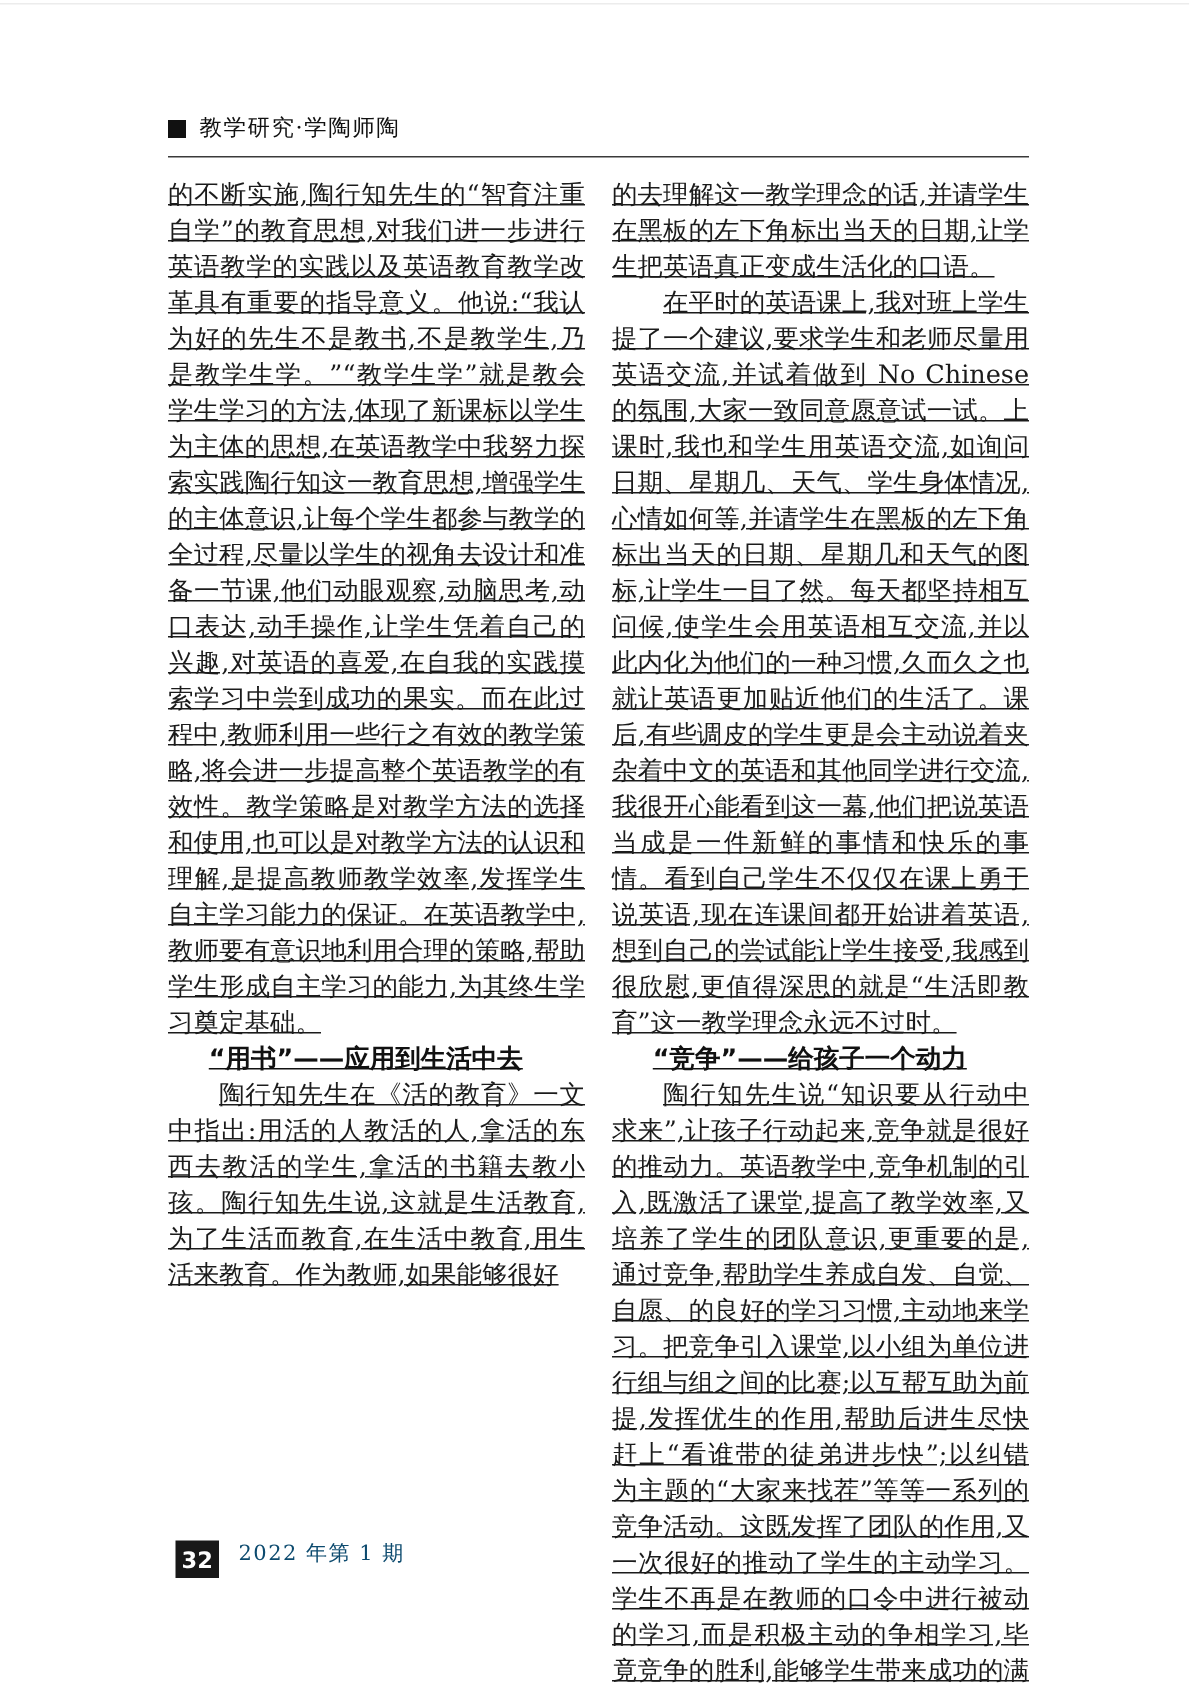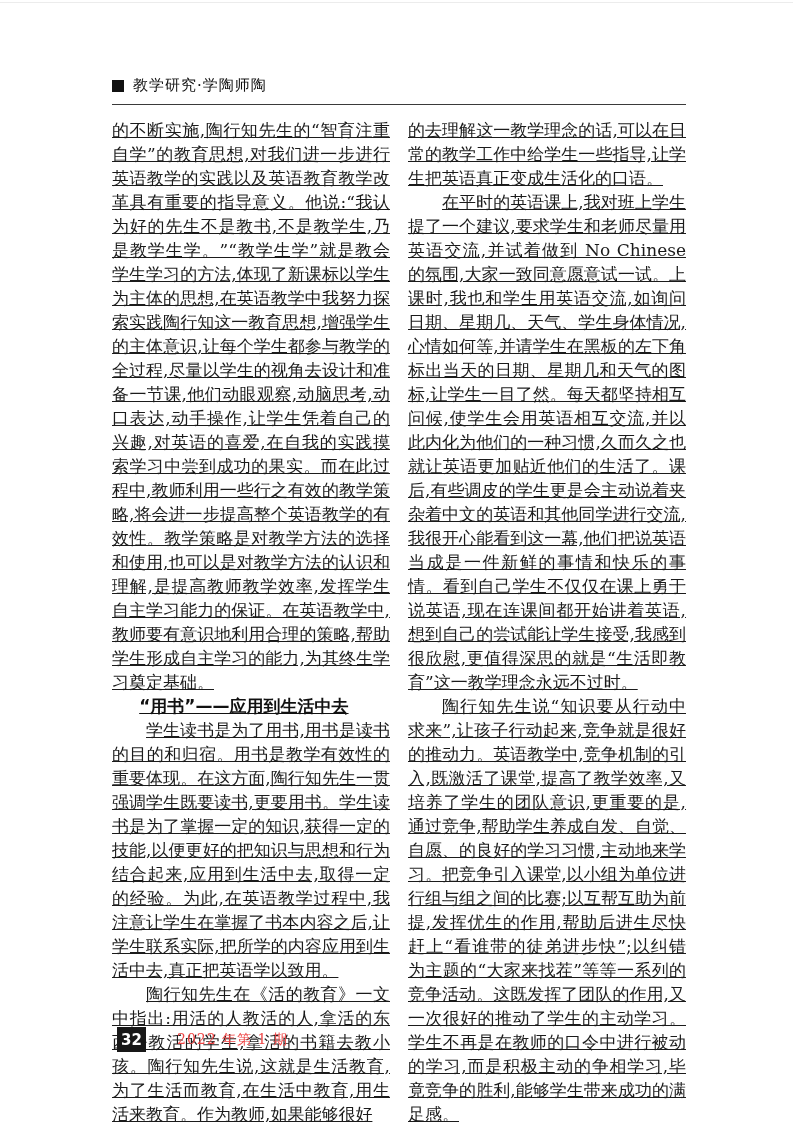--- a/index.html
+++ b/index.html
@@ -63,39 +63,38 @@
     font-weight: bold;
     text-indent: 1.6em;
     font-family: "DejaVu Sans", "Liberation Sans", sans-serif;
     color: #111;
   }
   .page-footer {
     position: absolute;
     left: 117px;
     top: 1027px;
     display: flex;
-    align-items: center;
-    gap: 31px;
+    gap: 13px;
   }
   .page-number-badge {
     min-width: 29px;
     height: 25px;
     background: #181818;
     color: #ffffff;
     font-family: "DejaVu Sans", "Liberation Sans", sans-serif;
     font-weight: bold;
     font-size: 15px;
     display: flex;
     align-items: center;
     justify-content: center;
   }
   .issue-info {
     font-size: 14px;
     letter-spacing: 1px;
-    color: #ef4444;
+    color: #0c4a6e;
     font-family: "DejaVu Serif", "Liberation Serif", serif;
   }
 </style>
 </head>
 <body>
 
 <div class="page">
   <div class="scan-edge"></div>
 
   <div class="content">
@@ -104,27 +103,27 @@
       <span class="header-square"></span>
       <span>教学研究·学陶师陶</span>
     </div>
     <hr class="header-rule">
 
     <div class="columns">
 
       <div class="col">
         <p>的不断实施,陶行知先生的“智育注重自学”的教育思想,对我们进一步进行英语教学的实践以及英语教育教学改革具有重要的指导意义。他说:“我认为好的先生不是教书,不是教学生,乃是教学生学。”“教学生学”就是教会学生学习的方法,体现了新课标以学生为主体的思想,在英语教学中我努力探索实践陶行知这一教育思想,增强学生的主体意识,让每个学生都参与教学的全过程,尽量以学生的视角去设计和准备一节课,他们动眼观察,动脑思考,动口表达,动手操作,让学生凭着自己的兴趣,对英语的喜爱,在自我的实践摸索学习中尝到成功的果实。而在此过程中,教师利用一些行之有效的教学策略,将会进一步提高整个英语教学的有效性。教学策略是对教学方法的选择和使用,也可以是对教学方法的认识和理解,是提高教师教学效率,发挥学生自主学习能力的保证。在英语教学中,教师要有意识地利用合理的策略,帮助学生形成自主学习的能力,为其终生学习奠定基础。</p>
         <p class="section-heading">“用书”——应用到生活中去</p>
-        <p class="para-indent">学生读书是为了用书,用书是读书的目的和归宿。用书是教学有效性的重要体现。在这方面,陶行知先生一贯强调学生既要读书,更要用书。学生读书是为了掌握一定的知识,获得一定的技能,以便更好的把知识与思想和行为结合起来,应用到生活中去,取得一定的经验。为此,在英语教学过程中,我注意让学生在掌握了书本内容之后,让学生联系实际,把所学的内容应用到生活中去,真正把英语学以致用。</p>
         <p class="para-indent">陶行知先生在《活的教育》一文中指出:用活的人教活的人,拿活的东西去教活的学生,拿活的书籍去教小孩。陶行知先生说,这就是生活教育,为了生活而教育,在生活中教育,用生活来教育。作为教师,如果能够很好</p>
       </div>
 
       <div class="col">
-        <p>的去理解这一教学理念的话,可以在日常的教学工作中给学生一些指导,让学生把英语真正变成生活化的口语。</p>
+        <p>的去理解这一教学理念的话,并请学生在黑板的左下角标出当天的日期,让学生把英语真正变成生活化的口语。</p>
         <p class="para-indent">在平时的英语课上,我对班上学生提了一个建议,要求学生和老师尽量用英语交流,并试着做到 No Chinese 的氛围,大家一致同意愿意试一试。上课时,我也和学生用英语交流,如询问日期、星期几、天气、学生身体情况,心情如何等,并请学生在黑板的左下角标出当天的日期、星期几和天气的图标,让学生一目了然。每天都坚持相互问候,使学生会用英语相互交流,并以此内化为他们的一种习惯,久而久之也就让英语更加贴近他们的生活了。课后,有些调皮的学生更是会主动说着夹杂着中文的英语和其他同学进行交流,我很开心能看到这一幕,他们把说英语当成是一件新鲜的事情和快乐的事情。看到自己学生不仅仅在课上勇于说英语,现在连课间都开始讲着英语,想到自己的尝试能让学生接受,我感到很欣慰,更值得深思的就是“生活即教育”这一教学理念永远不过时。</p>
+        <p class="section-heading">“竞争”——给孩子一个动力</p>
         <p class="para-indent">陶行知先生说“知识要从行动中求来”,让孩子行动起来,竞争就是很好的推动力。英语教学中,竞争机制的引入,既激活了课堂,提高了教学效率,又培养了学生的团队意识,更重要的是,通过竞争,帮助学生养成自发、自觉、自愿、的良好的学习习惯,主动地来学习。把竞争引入课堂,以小组为单位进行组与组之间的比赛;以互帮互助为前提,发挥优生的作用,帮助后进生尽快赶上“看谁带的徒弟进步快”;以纠错为主题的“大家来找茬”等等一系列的竞争活动。这既发挥了团队的作用,又一次很好的推动了学生的主动学习。学生不再是在教师的口令中进行被动的学习,而是积极主动的争相学习,毕竟竞争的胜利,能够学生带来成功的满足感。</p>
       </div>
 
     </div>
   </div>
 
   <div class="page-footer">
     <span class="page-number-badge">32</span>
     <span class="issue-info">2022 年第 1 期</span>
   </div>

